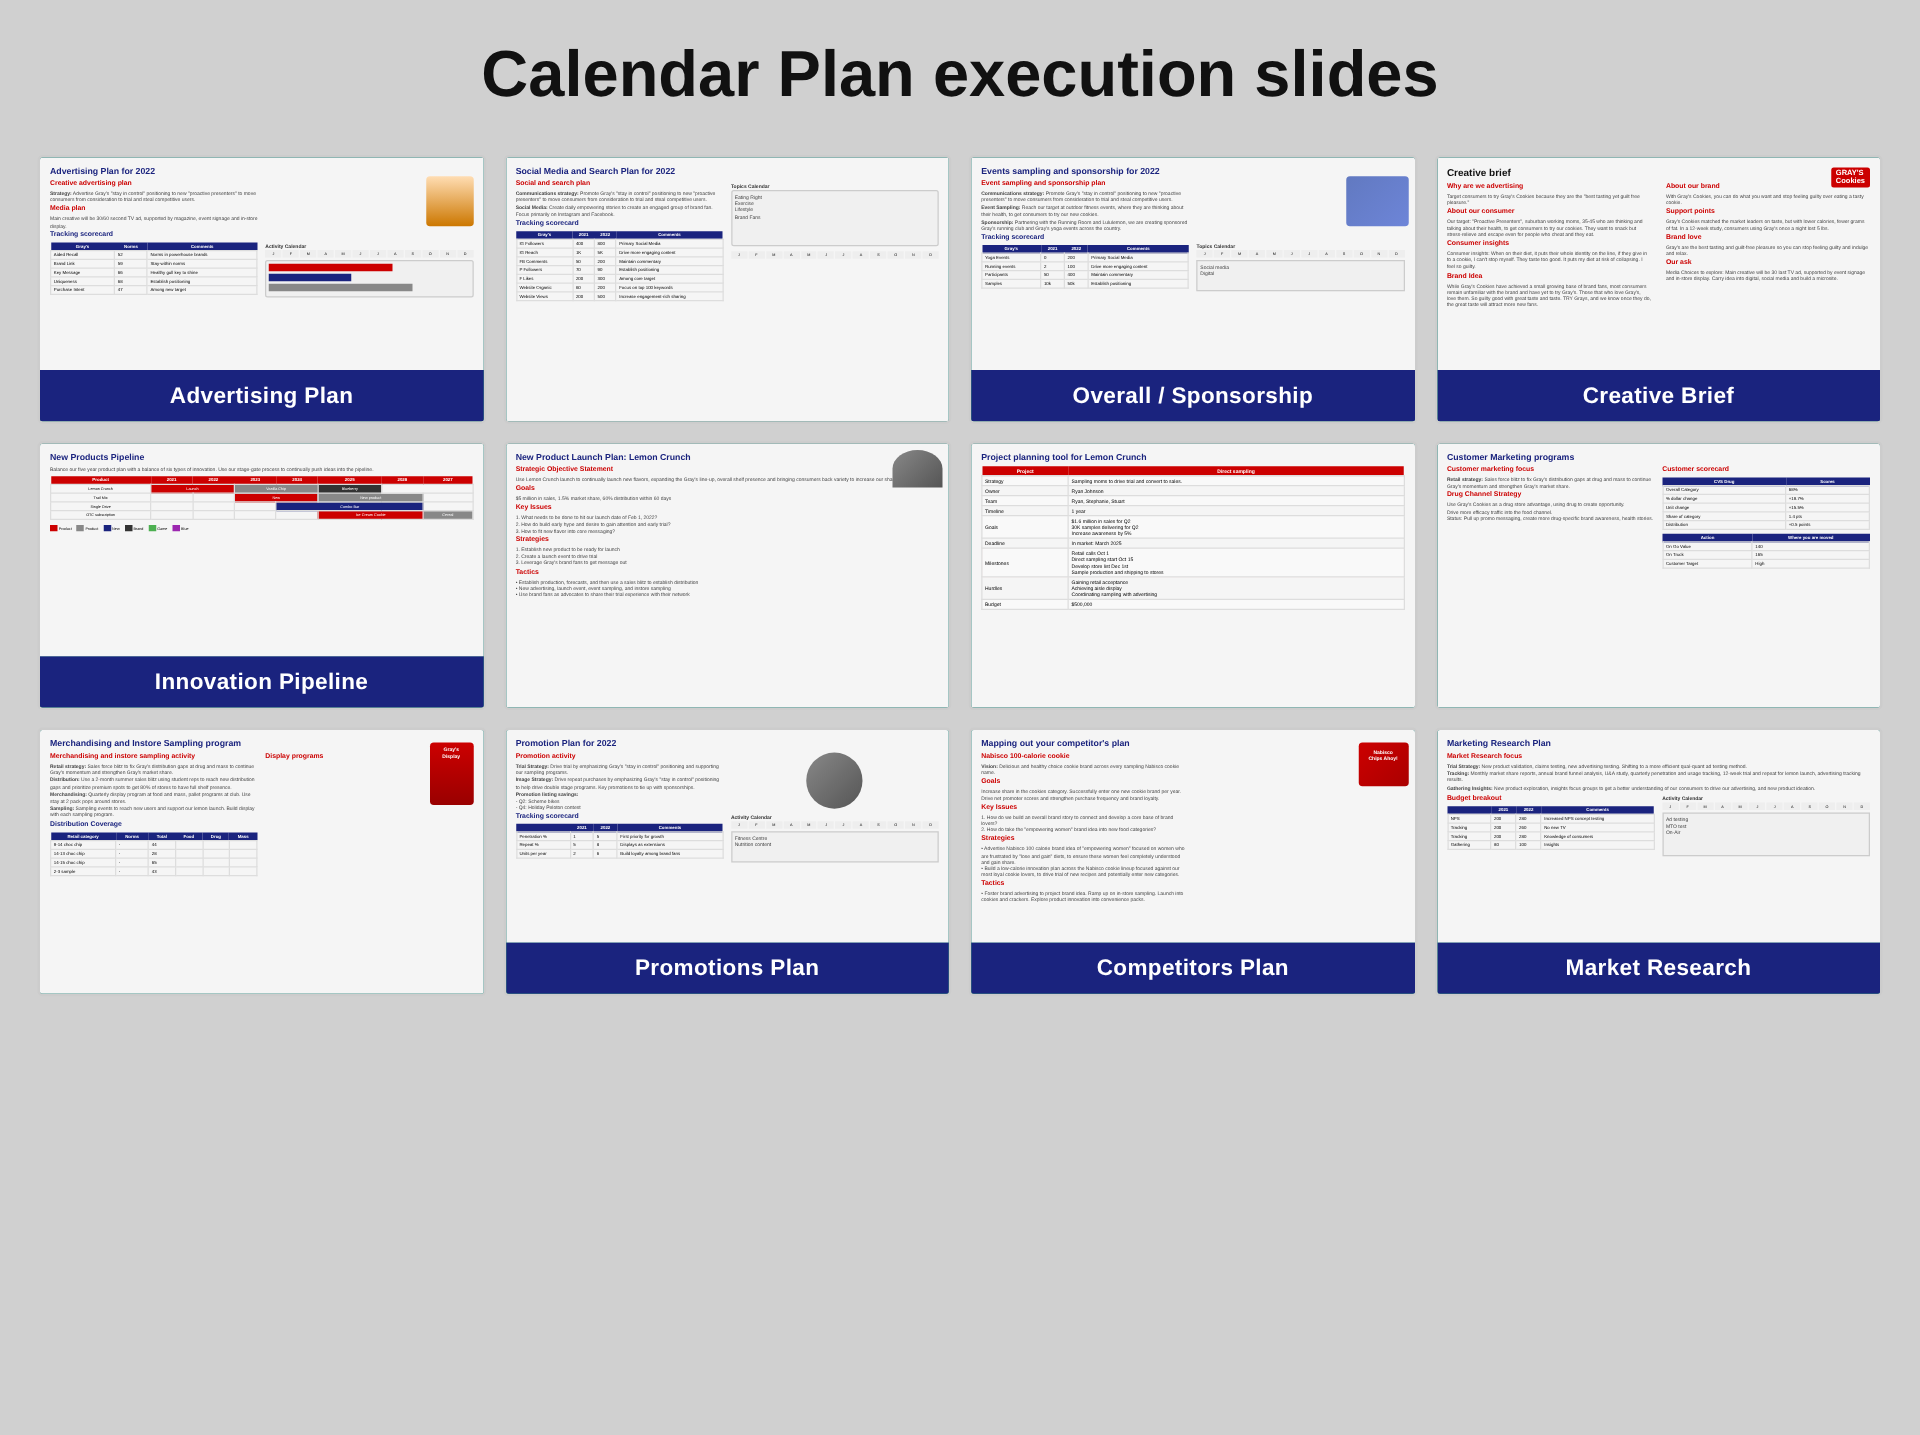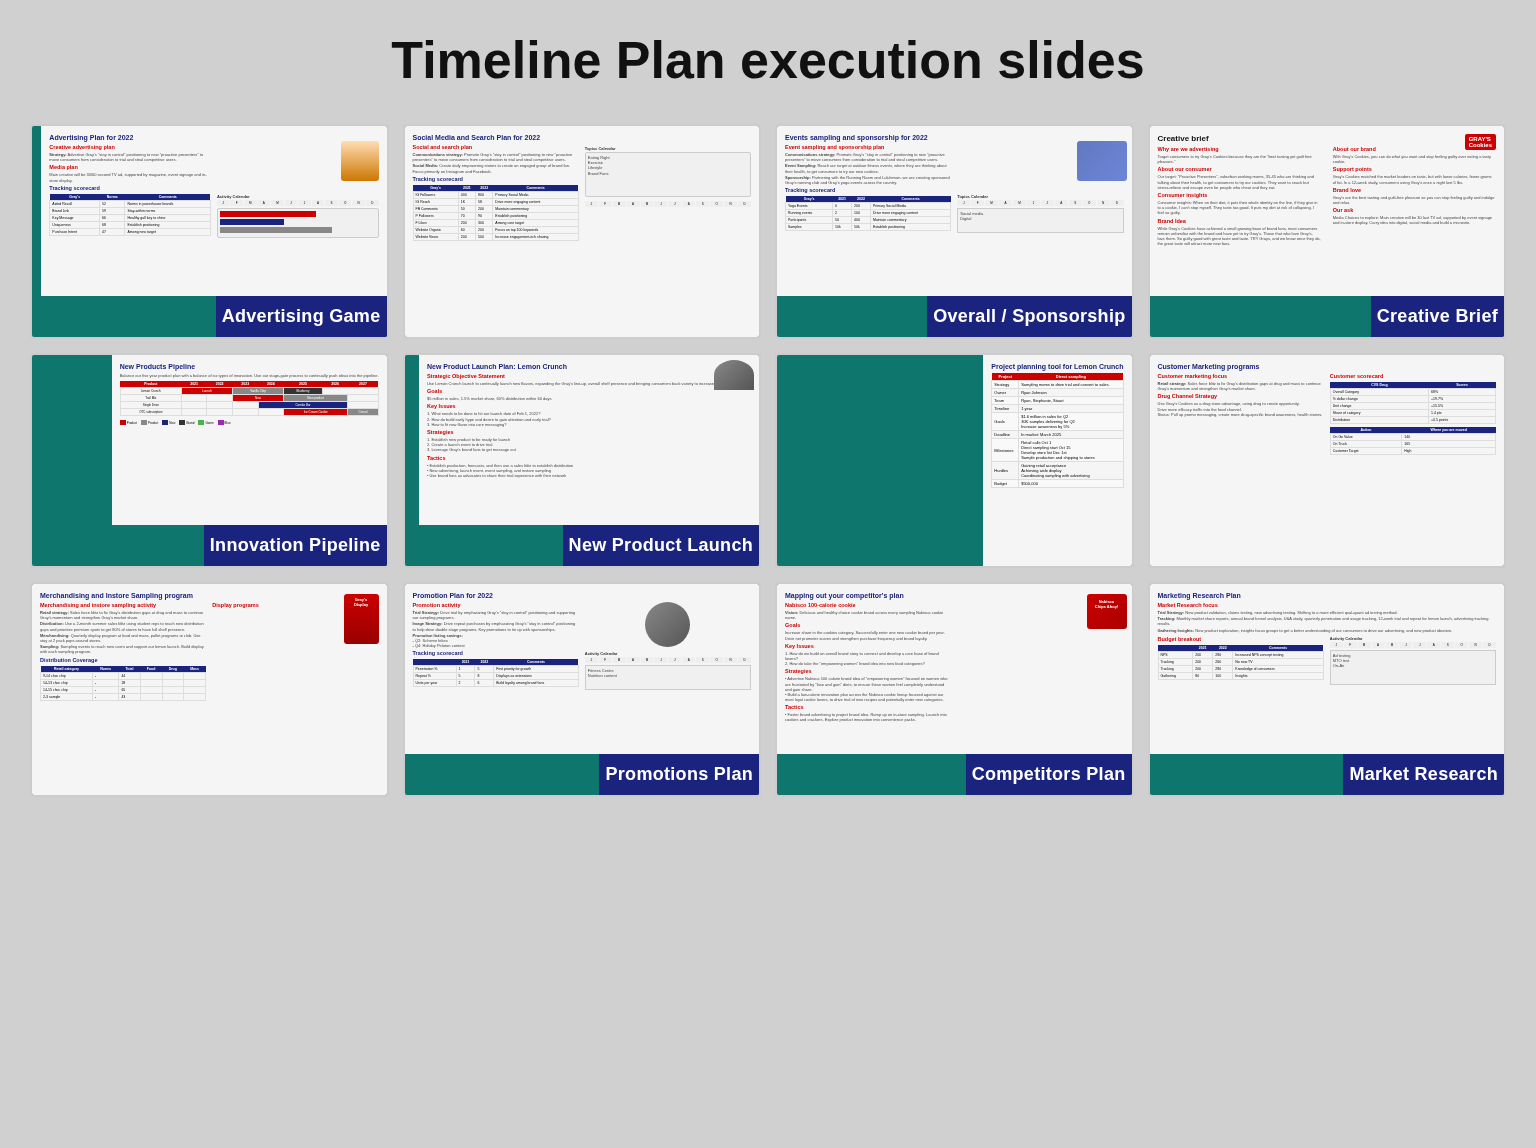--- a/index.html
+++ b/index.html
@@ -25,21 +25,20 @@
       gap: 14px;
       padding: 4px 10px;
     }
     .slide-card {
       background: #0f766e;
       border: 2px solid #ccc;
       border-radius: 4px;
       overflow: hidden;
       display: flex;
       flex-direction: column;
-      align-items: flex-end;
     }
     .slide-preview {
       flex: 1;
       background: #f5f5f5;
       min-height: 170px;
       position: relative;
       overflow: hidden;
       padding: 8px;
     }
     .slide-label {
@@ -214,21 +213,21 @@
       background: linear-gradient(180deg, #cc0000, #990000);
       border-radius: 3px;
       position: absolute;
       top: 10px;
       right: 8px;
     }
   </style>
 </head>
 <body>
 
-<h1 class="page-title">Timeline Plan execution slides</h1>
+<h1 class="page-title">Calendar Plan execution slides</h1>
 
 <div class="grid-container">
 
   <div class="slide-card">
     <div class="slide-preview">
       <div class="preview-title">Advertising Plan for 2022</div>
       <div class="preview-row">
         <div class="preview-col" style="max-width:70%">
           <div class="preview-subtitle">Creative advertising plan</div>
           <div class="preview-text-sm"><strong>Strategy:</strong> Advertise Gray's "stay in control" positioning to new "proactive presenters" to move consumers from consideration to trial and steal competitive users.</div>
@@ -290,21 +289,21 @@
             </div>
             <div style="height:30px; background:#f0f0f0; margin-top:2px; border:0.5px solid #ccc; border-radius:2px;">
               <div style="height:6px; background:#cc0000; width:60%; margin:2px 2px;"></div>
               <div style="height:6px; background:#1a237e; width:40%; margin:2px 2px;"></div>
               <div style="height:6px; background:#888; width:70%; margin:2px 2px;"></div>
             </div>
           </div>
         </div>
       </div>
     </div>
-    <div class="slide-label">Advertising Game</div>
+    <div class="slide-label">Advertising Plan</div>
   </div>
 
   <div class="slide-card">
     <div class="slide-preview">
       <div class="preview-title">Social Media and Search Plan for 2022</div>
       <div class="preview-row">
         <div class="preview-col" style="max-width:72%">
           <div class="preview-subtitle">Social and search plan</div>
           <div class="preview-text-sm"><strong>Communications strategy:</strong> Promote Gray's "stay in control" positioning to new "proactive presenters" to move consumers from consideration to trial and steal competitive users.</div>
           <div class="preview-text-sm" style="margin-top:1px"><strong>Social Media:</strong> Create daily empowering stories to create an engaged group of brand fan. Focus primarily on Instagram and Facebook.</div>
@@ -585,21 +584,20 @@
       <div class="preview-subtitle" style="margin-top:2px">Goals</div>
       <div class="preview-text-sm">$5 million in sales, 1.5% market share, 60% distribution within 60 days</div>
       <div class="preview-subtitle" style="margin-top:2px">Key Issues</div>
       <div class="preview-text-sm">1. What needs to be done to hit our launch date of Feb 1, 2022?<br>2. How do build early hype and desire to gain attention and early trial?<br>3. How to fit new flavor into core messaging?</div>
       <div class="preview-subtitle" style="margin-top:2px">Strategies</div>
       <div class="preview-text-sm">1. Establish new product to be ready for launch<br>2. Create a launch event to drive trial<br>3. Leverage Gray's brand fans to get message out</div>
       <div class="preview-subtitle" style="margin-top:2px">Tactics</div>
       <div class="preview-text-sm">• Establish production, forecasts, and then use a sales blitz to establish distribution<br>• New advertising, launch event, event sampling, and instore sampling<br>• Use brand fans as advocates to share their trial experience with their network</div>
       <div class="bike-shape"></div>
     </div>
-    <div class="slide-label">New Product Launch</div>
   </div>
 
   <div class="slide-card">
     <div class="slide-preview">
       <div class="preview-title">Project planning tool for Lemon Crunch</div>
       <table class="preview-table">
         <tbody>
             <tr>
               <th>Project</th>
               <th style="background:#cc0000">Direct sampling</th>

